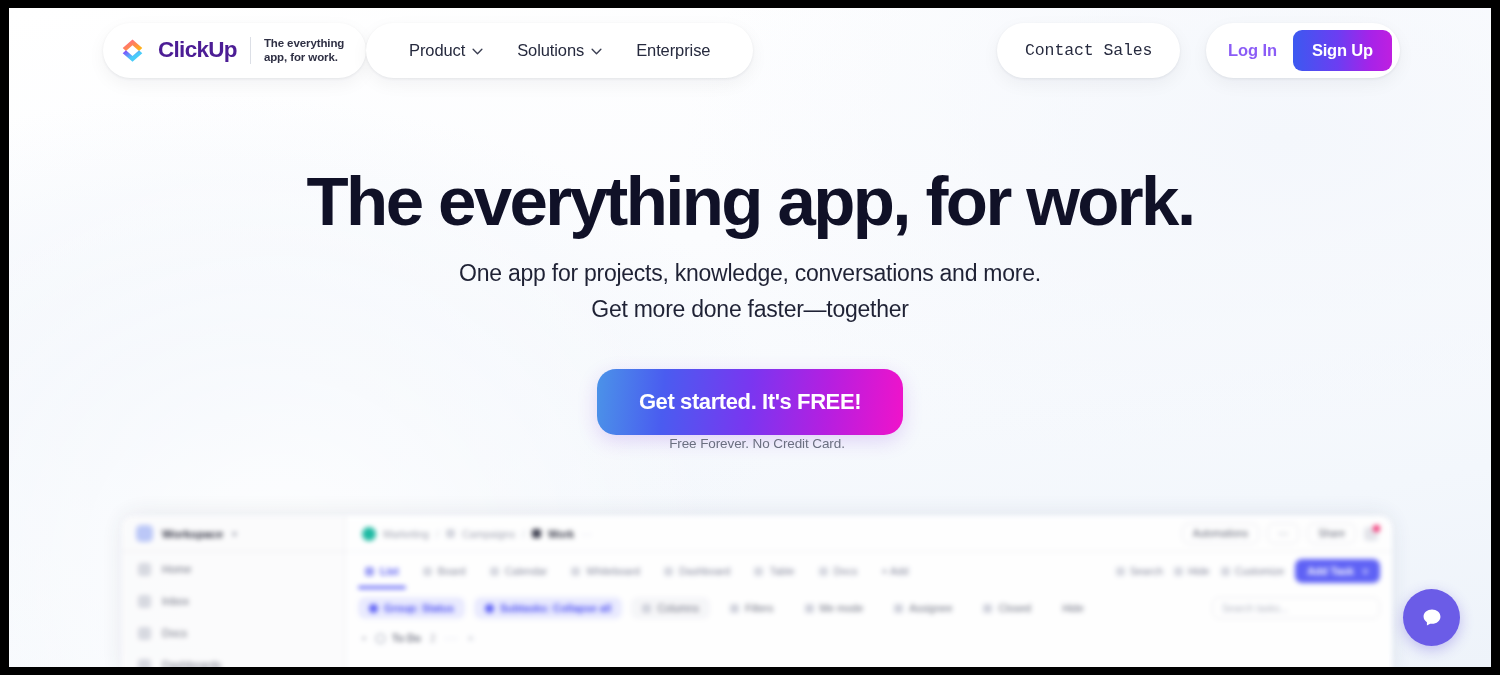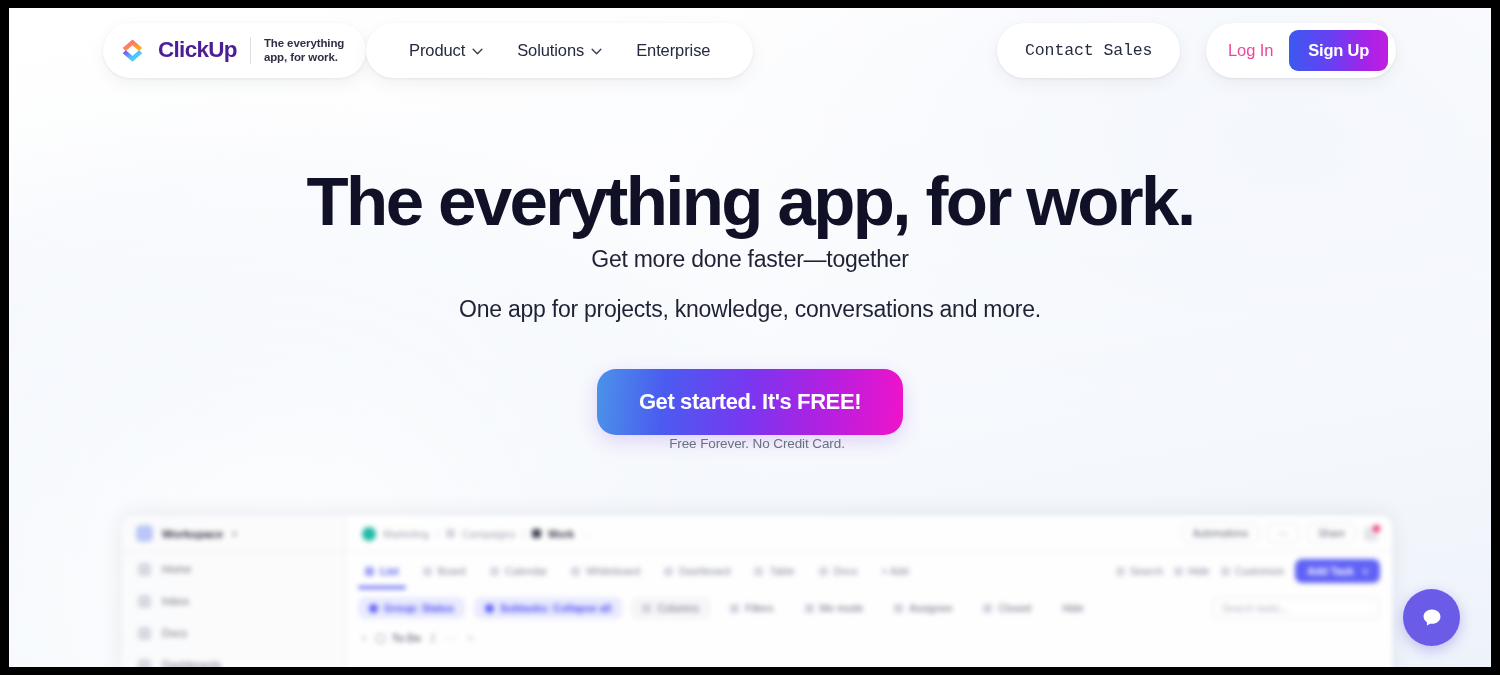--- a/index.html
+++ b/index.html
@@ -149,24 +149,25 @@
   .auth-pill {
     position: absolute;
     left: 1197px;
     height: 55px;
     padding: 0 8px 0 22px;
     gap: 16px;
   }
 
   .login-link {
     font-size: 16.5px;
-    color: #ec4899;
+    color: #8b5cf6;
     cursor: pointer;
     white-space: nowrap;
     letter-spacing: -0.1px;
+    font-weight: bold;
   }
 
   .signup-btn {
     border: 0;
     color: #ffffff;
     font-family: inherit;
     font-size: 16.5px;
     font-weight: 700;
     letter-spacing: -0.2px;
     padding: 11px 19px;
@@ -562,22 +563,22 @@
 
     <div class="pill auth-pill">
       <span class="login-link">Log In</span>
       <button class="signup-btn">Sign Up</button>
     </div>
 
   </div>
 
   <div class="hero">
     <h1 class="headline">The everything app, for work.</h1>
+    <p class="subhead">One app for projects, knowledge, conversations and more.</p>
     <p class="subhead" style="margin-top:0">Get more done faster—together</p>
-    <p class="subhead">One app for projects, knowledge, conversations and more.</p>
     <div class="cta-wrap">
       <button class="cta-btn">Get started. It's FREE!</button>
       <div class="cta-note">Free Forever. No Credit Card.</div>
     </div>
   </div>
 
   <div class="app-preview">
 
     <div class="ap-sidebar">
       <div class="ap-ws">

